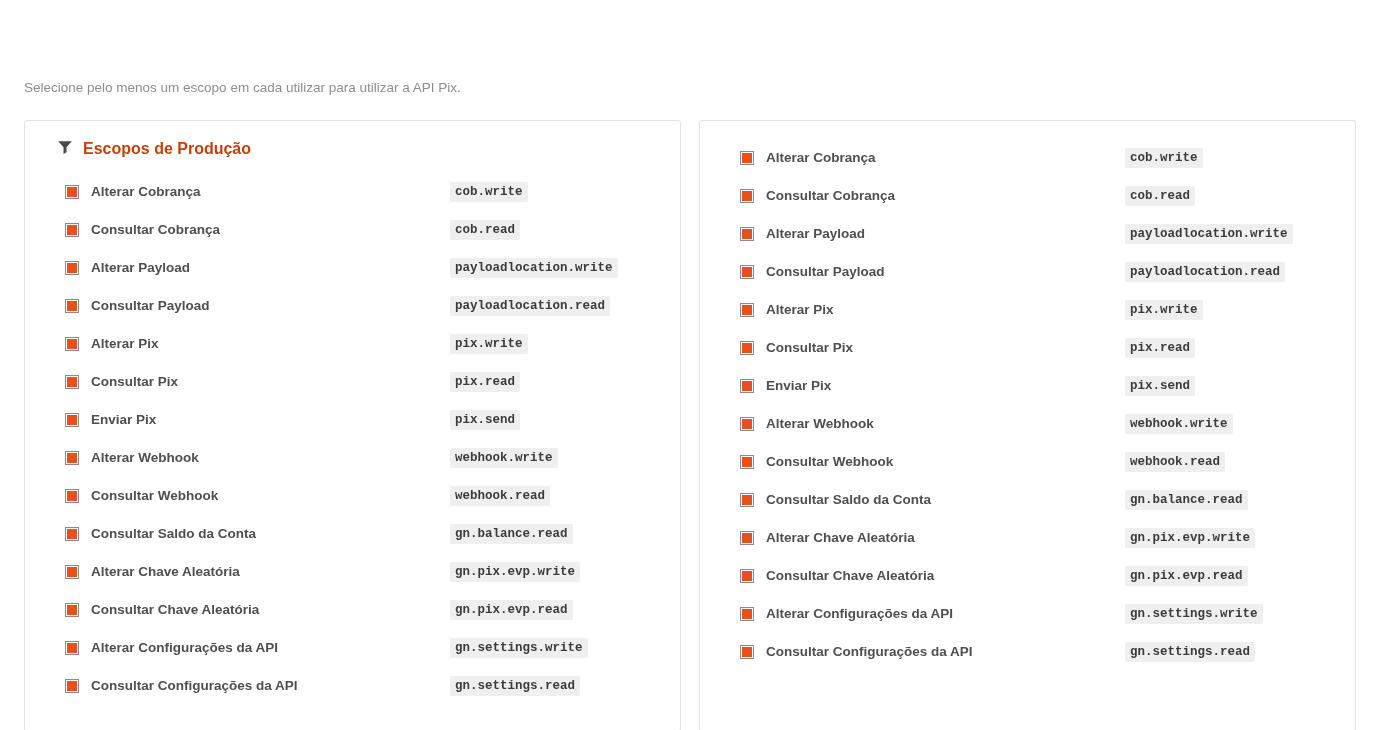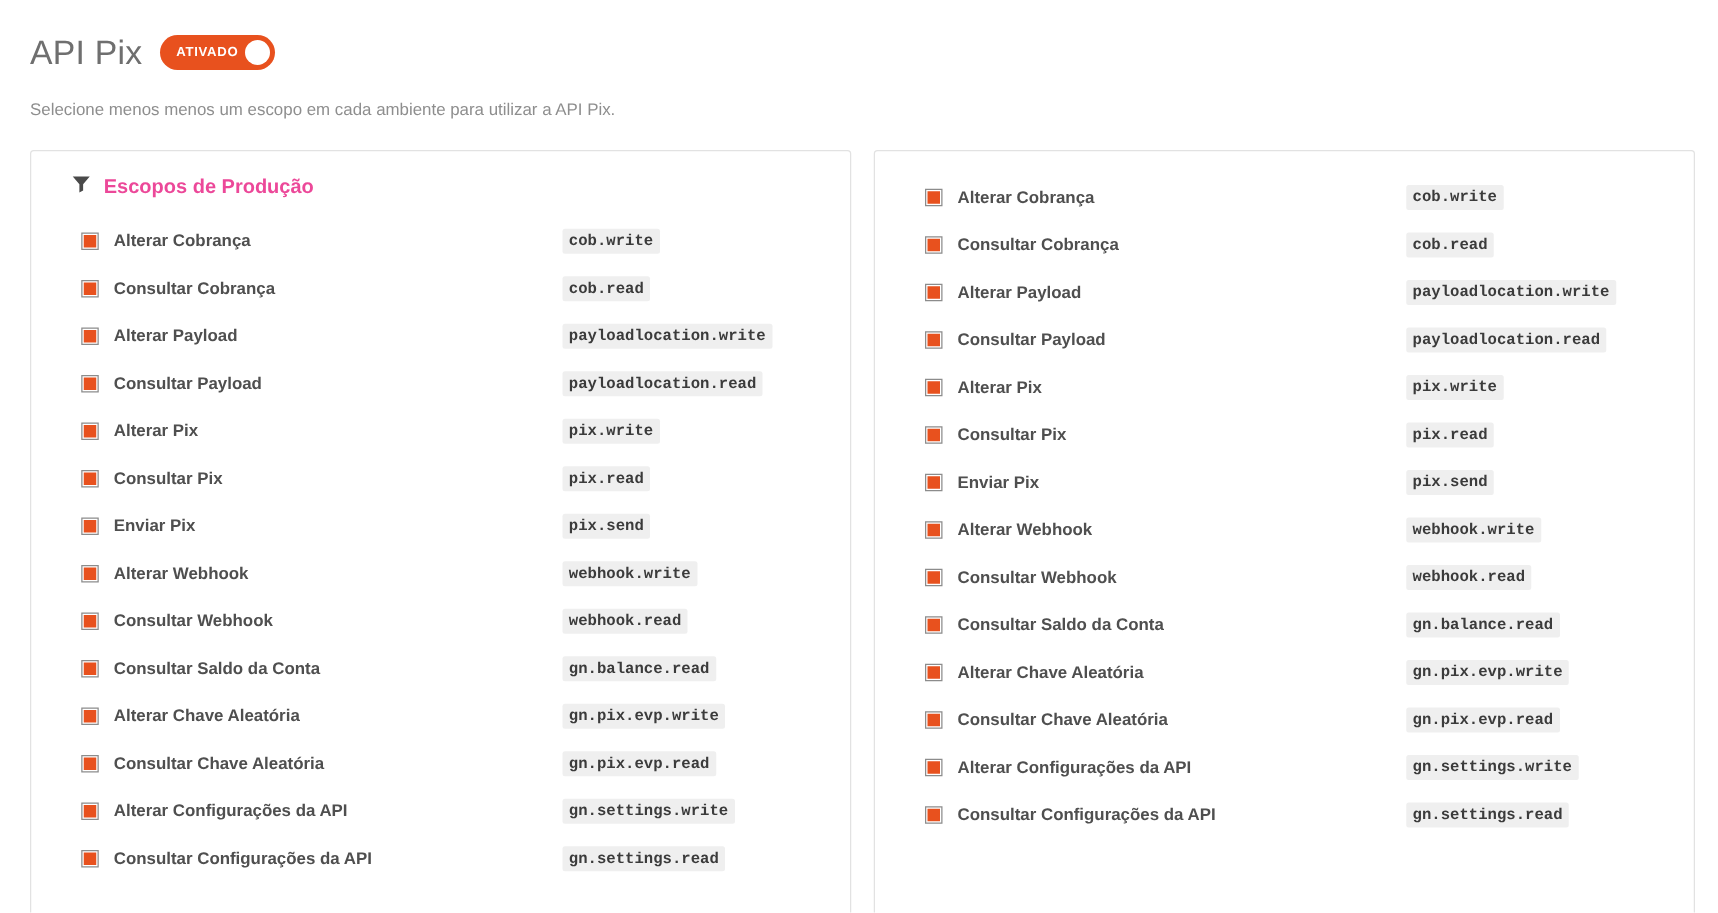--- a/index.html
+++ b/index.html
@@ -98,21 +98,21 @@
     display: flex;
     align-items: center;
     gap: 10px;
     margin-left: 12px;
     margin-bottom: 14px;
   }
   .funnel-icon { display: block; }
   .card-title {
     font-size: 16px;
     font-weight: 700;
-    color: #ec4899;
+    color: #c2410c;
     line-height: 20px;
     white-space: nowrap;
   }
 
   
   .scope-list { display: block; }
   .scope-row {
     display: flex;
     align-items: center;
     height: 38px;
@@ -160,30 +160,22 @@
     border-radius: 2px;
     line-height: 16px;
     white-space: nowrap;
   }
 </style>
 </head>
 <body>
 
 <div class="page">
 
-  <div class="header">
-    <div class="page-title">API Pix</div>
-
-    <div class="toggle">
-      <span class="toggle-label">ATIVADO</span>
-      <span class="toggle-knob"></span>
-    </div>
-  </div>
-
-  <div class="subtitle">Selecione menos menos um escopo em cada ambiente para utilizar a API Pix.</div>
+
+  <div class="subtitle">Selecione pelo menos um escopo em cada utilizar para utilizar a API Pix.</div>
 
   <div class="cards">
 
     <div class="card">
       <div class="card-header">
         <span class="funnel-icon">
           <svg width="16" height="16" viewBox="0 0 16 16" aria-hidden="true">
             <path d="M1.2 2.2h13.6l-5.3 6.1v5.0l-3.0 1.6V8.3z" fill="#4a4a4a"></path>
           </svg>
         </span>

